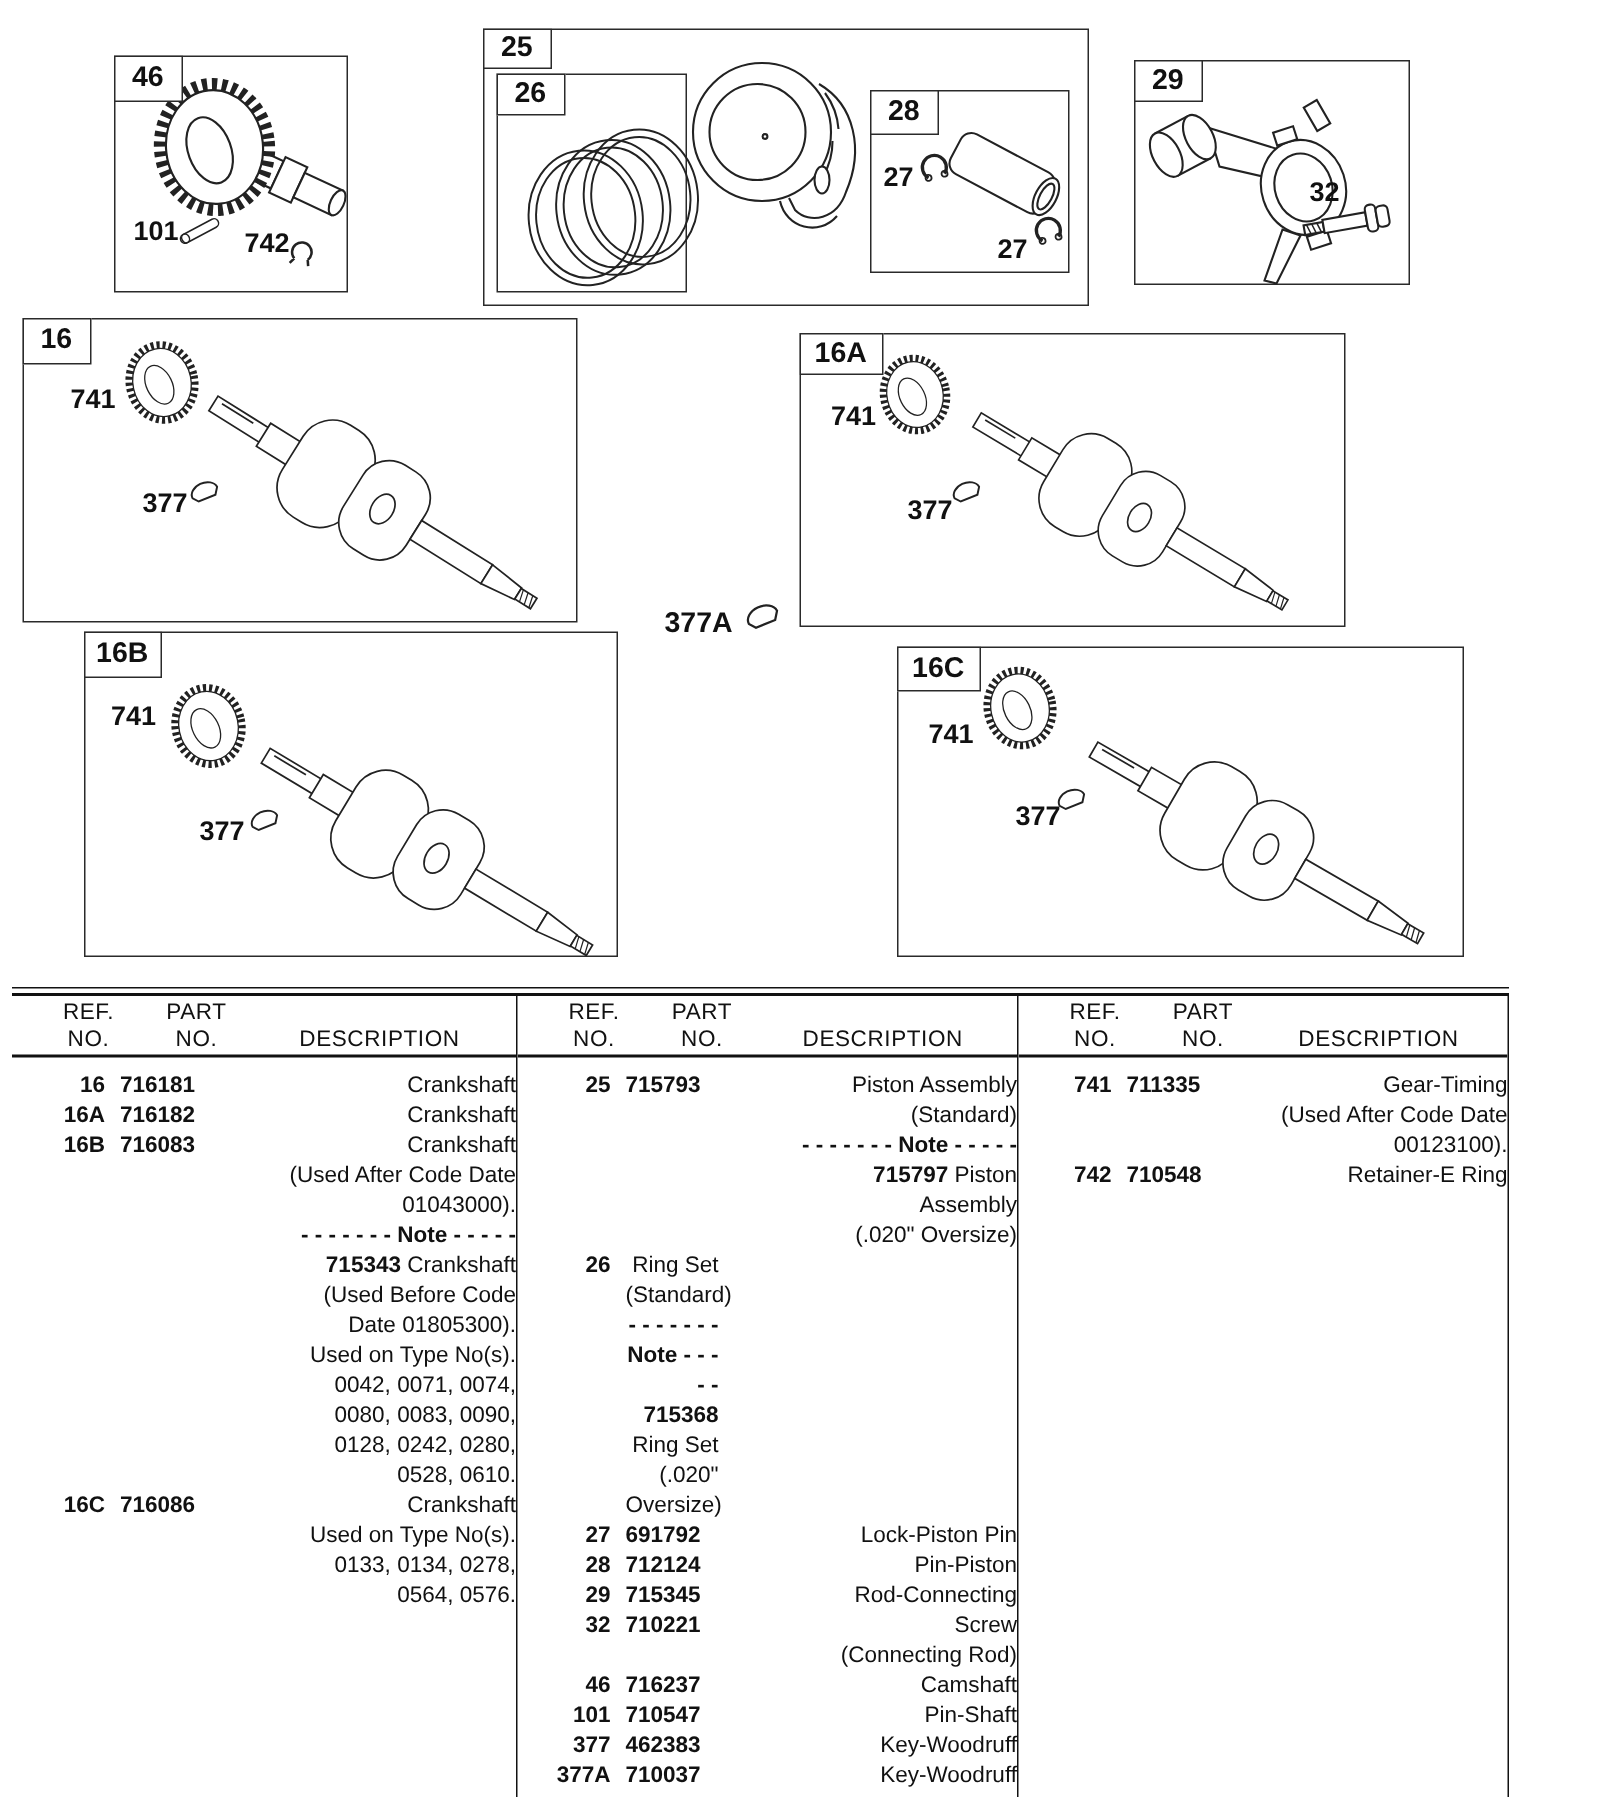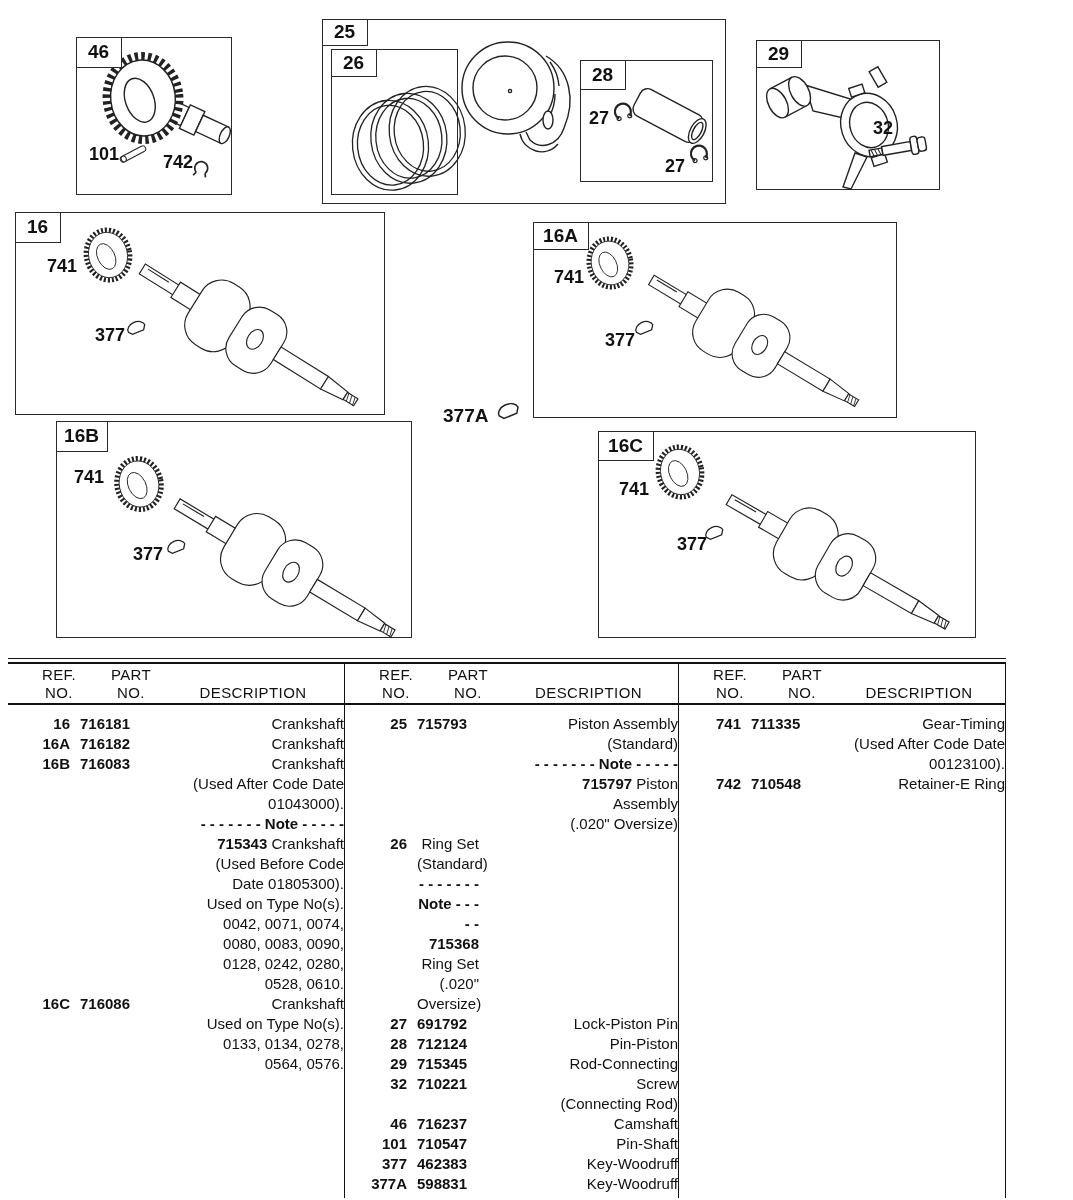--- a/index.html
+++ b/index.html
@@ -382,21 +382,21 @@
             </div>
             <div class="prow">
               <div class="pref">377</div>
               <div class="ppart">462383</div>
               <div class="pdesc">
                 <div>Key-Woodruff</div>
               </div>
             </div>
             <div class="prow">
               <div class="pref">377A</div>
-              <div class="ppart">598831</div>
+              <div class="ppart">710037</div>
               <div class="pdesc">
                 <div>Key-Woodruff</div>
               </div>
             </div>
           </div>
       </div>
 
       <div class="pt-col right">
         <div class="pt-head">
           <span class="h-two h-ref">

